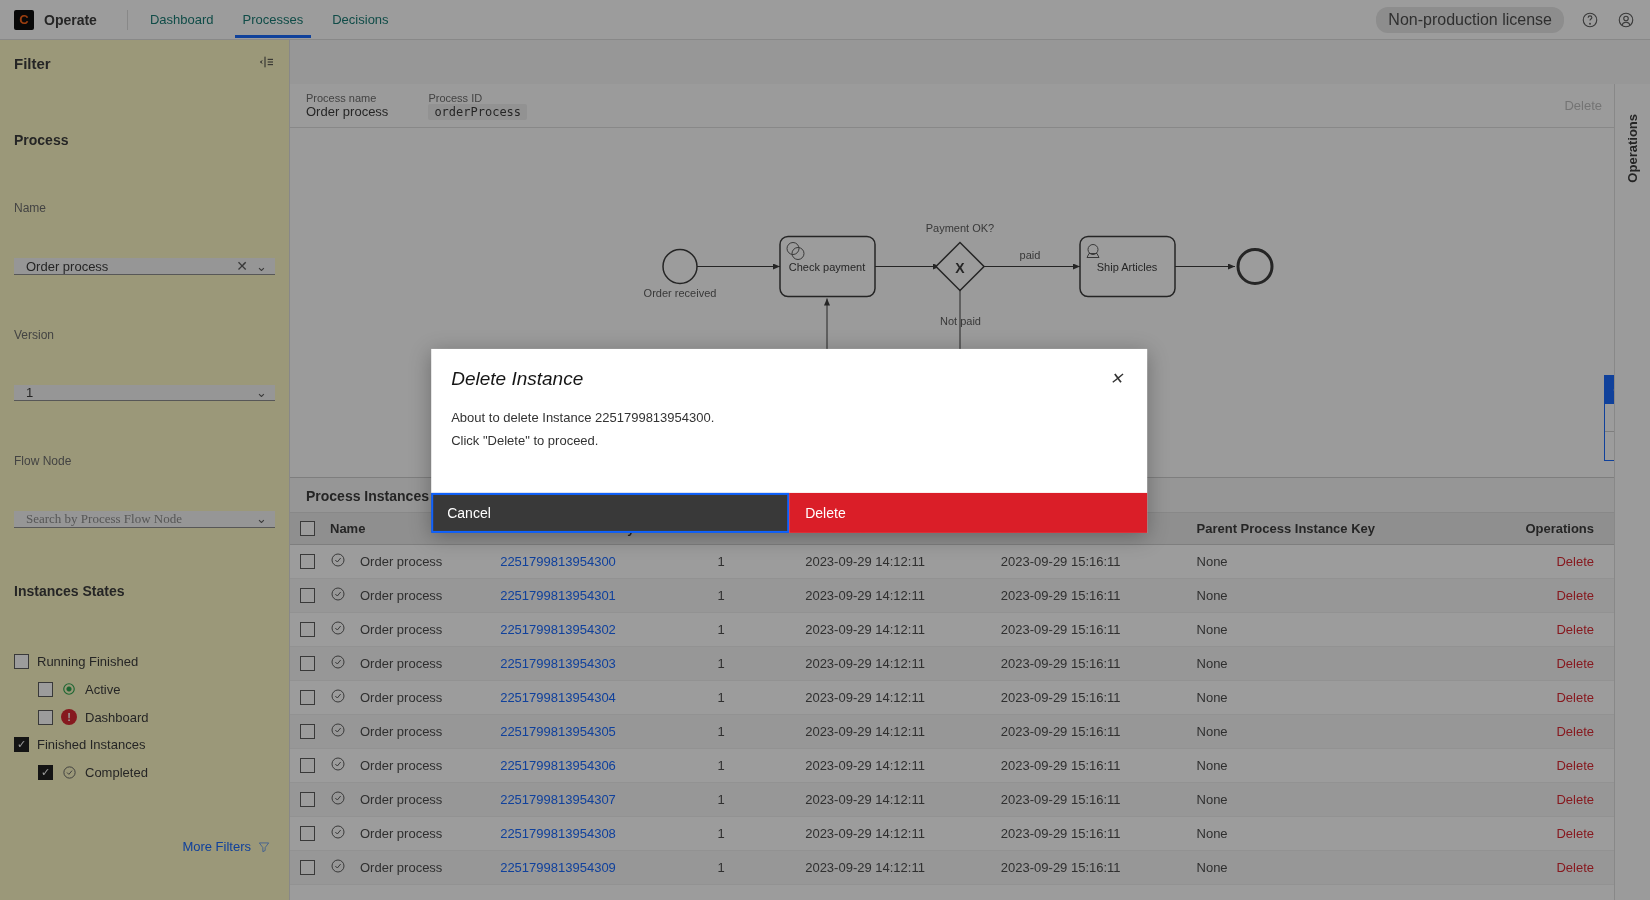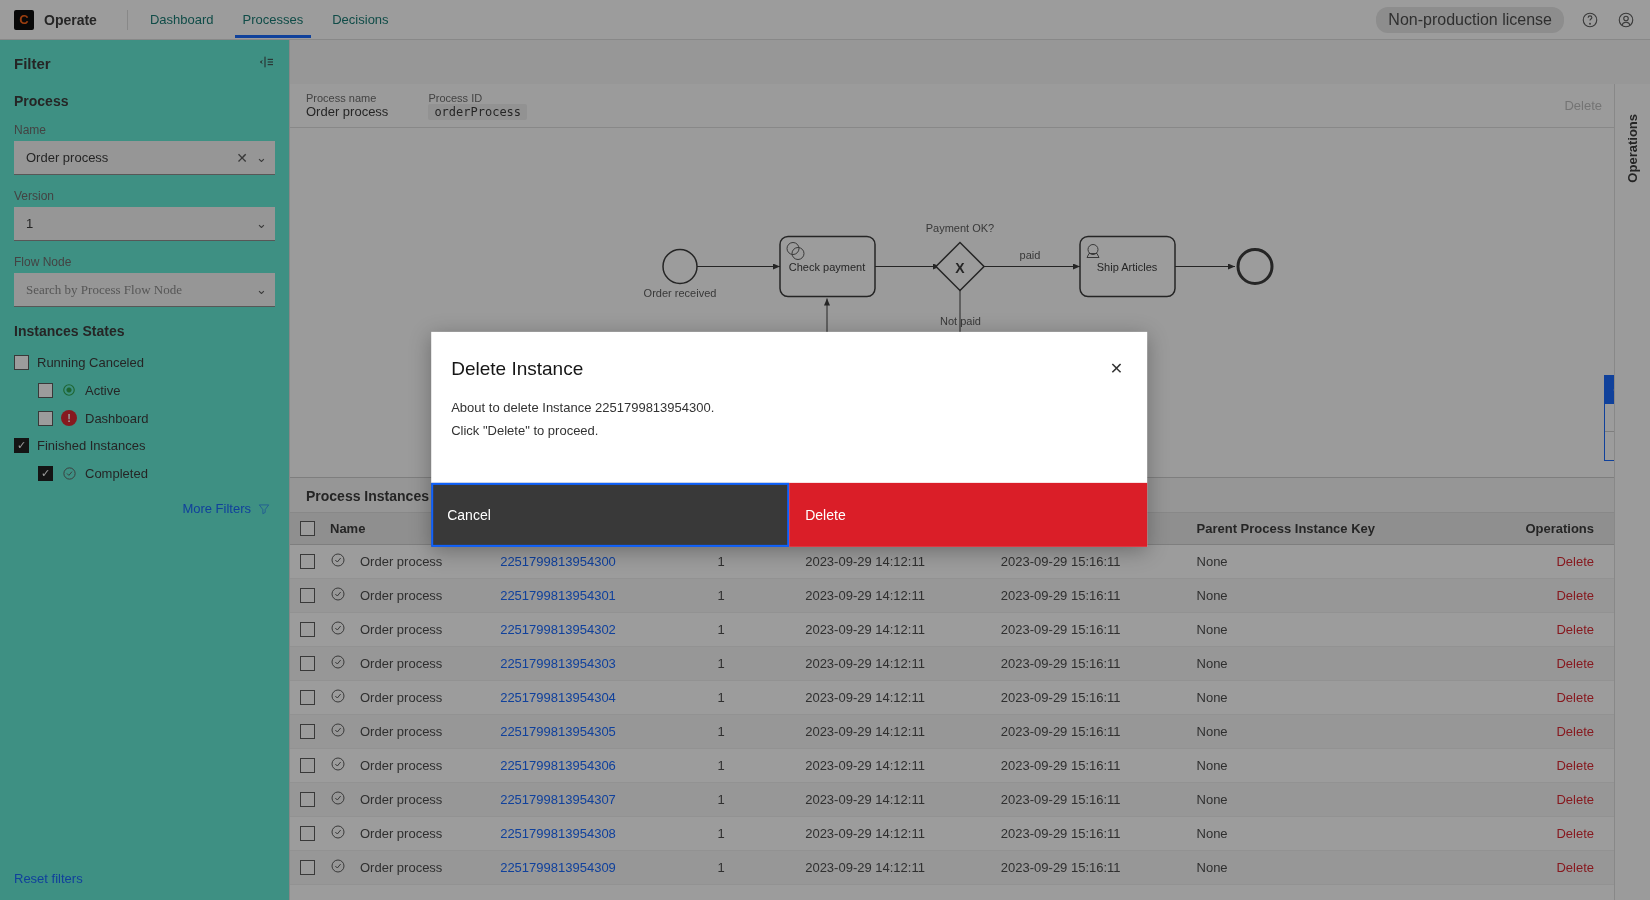--- a/index.html
+++ b/index.html
@@ -14,21 +14,21 @@
   .nav-tab { color: #0f766e; padding: 10px 2px; cursor: pointer; position: relative; }
   .nav-tab.active { color: #0f766e; }
   .nav-tab.active::after { content:''; position:absolute; bottom:-1px; left:-6px; right:-6px; height:3px; background:#0f62fe; }
   .header-right { margin-left: auto; display:flex; align-items:center; gap:16px; }
   .license-badge { background:#e5e5e5; color:#444; padding:4px 12px; border-radius:12px; font-size:16px; }
   .hdr-icon { width:20px; height:20px; color:#555; display:flex; align-items:center; justify-content:center; cursor:pointer; }
   .hdr-icon svg { width:18px; height:18px; stroke:#555; fill:none; stroke-width:1.5; }
   
   
   .main { display:flex; height:calc(100% - 40px); }
-  .sidebar { width:290px; background:#5eead4; border-right:1px solid #ddd; padding:0; display:flex; flex-direction:column; }
+  .sidebar { width:290px; background:#fef9c3; border-right:1px solid #ddd; padding:0; display:flex; flex-direction:column;gap:39px; }
   .filter-hdr { display:flex; align-items:center; justify-content:space-between; padding:14px 14px 10px; }
   .filter-hdr h3 { font-size:15px; font-weight:600; }
   .collapse-icon svg{width:16px;height:16px;stroke:#333;fill:none;stroke-width:1.5;}
   .section-title { font-weight:600; padding:10px 14px 6px; font-size:14px; }
   .field-label { font-size:12px; color:#666; padding:8px 14px 4px; }
   .select-box { margin:0 14px 6px; background:#f4f4f4; border-bottom:1px solid #888; height:34px; display:flex; align-items:center; padding:0 8px 0 12px; color:#333; position:relative; cursor:pointer; }
   .select-box .clear { margin-left:auto; margin-right:8px; color:#555; cursor:pointer; font-size:14px; }
   .select-box .chev { color:#555; }
   .select-box.placeholder { color:#888;font-family:Liberation Serif, serif; }
   .states { padding:4px 14px; }
@@ -79,26 +79,26 @@
   .row-chk { width:34px; text-align:center;}
   .row-state { width:30px;}
   .row-state svg{width:16px;height:16px;stroke:#555;fill:none;stroke-width:1.5;}
   .link { color:#0f62fe; cursor:pointer; }
   .del-link { color:#da1e28; cursor:pointer; }
   th:last-child, td:last-child { text-align:right; padding-right:20px;}
   
   
   .overlay { position:absolute; inset:0; background:rgba(20,20,20,0.42); z-index:100; }
   .modal { position:absolute; left:50%; top:50%; transform:translate(-55%,-55%); width:716px; background:#fff; z-index:101; box-shadow:0 4px 20px rgba(0,0,0,0.3);}
-  .modal-hdr { padding:25px 20px 10px; display:flex; align-items:center;}
+  .modal-hdr { padding:18px 20px 10px; display:flex; align-items:center;font-style:italic;}
   .modal-title { font-size:19px; font-weight:400; color:#161616;}
   .modal-close { margin-left:auto; cursor:pointer; font-size:16px; color:#333; padding:2px 4px;}
   .modal-body { padding:6px 20px 40px; font-size:13px; color:#333; line-height:1.8;}
   .modal-footer { display:flex; }
-  .modal-btn { flex:1; height:64px; display:flex; align-items:center; padding:4px 16px; font-size:14px; cursor:pointer; border:none; text-align:center;}
+  .modal-btn { flex:1; height:40px; display:flex; align-items:center; padding:4px 16px; font-size:14px; cursor:pointer; border:none; text-align:center;}
   .btn-cancel { background:#393939; color:#fff; outline:2px solid #0f62fe; outline-offset:-2px;}
   .btn-delete { background:#da1e28; color:#fff; }
 </style>
 </head>
 <body>
 
 <div class="header">
   <div class="logo">C</div>
   <div class="app-name">Operate</div>
   <div class="nav-sep"></div>
@@ -149,21 +149,21 @@
     </div>
     <div class="field-label">Flow Node</div>
     <div class="select-box placeholder">
       <span>Search by Process Flow Node</span>
       <span class="chev" style="margin-left:auto">⌄</span>
     </div>
     <div class="section-title">Instances States</div>
     <div class="states">
       <div class="state-row">
         <div class="chk"></div>
-        <span>Running Canceled</span>
+        <span>Running Finished</span>
       </div>
       <div class="state-row indent">
         <div class="chk"></div>
         <div class="state-icon active">
             <svg viewBox="0 0 24 24" width="14" height="14">
               <circle cx="12" cy="12" r="9" stroke-width="2"></circle>
               <circle cx="12" cy="12" r="4" fill="#24a148"></circle>
             </svg>
           </div>
         <span>Active</span>

